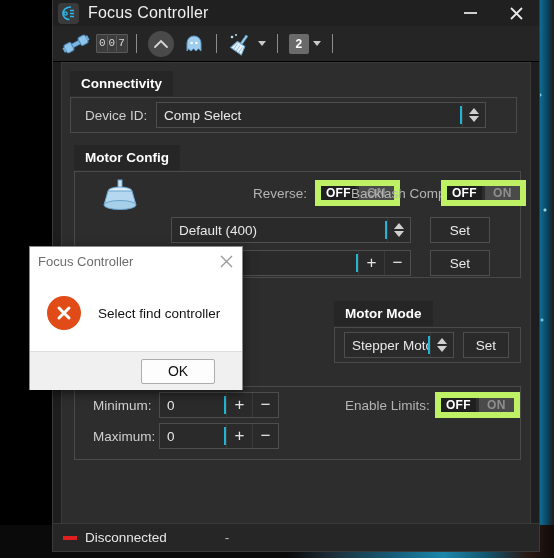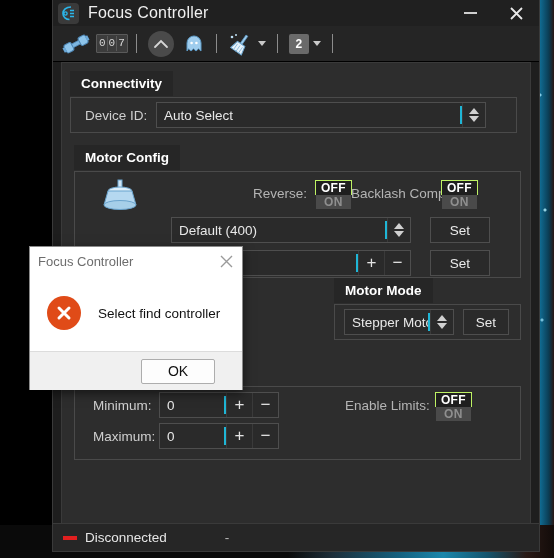--- a/index.html
+++ b/index.html
@@ -133,21 +133,21 @@
     border-left:1px solid #3a3a3a;gap:2px;
   }
   .tri-up{width:0;height:0;border-left:5px solid transparent;border-right:5px solid transparent;border-bottom:6px solid #d0d0d0;}
   .tri-dn{width:0;height:0;border-left:5px solid transparent;border-right:5px solid transparent;border-top:6px solid #d0d0d0;}
   .pm{
     width:25px;display:flex;align-items:center;justify-content:center;
     color:#e4e4e4;font-size:17px;border-left:1px solid #3a3a3a;
   }
 
   
-  .toggle{display:flex;height:15px;border:1px solid #bef264;box-sizing:border-box;flex-direction:column;}
+  .toggle{display:flex;height:26px;border:6px solid #bef264;box-sizing:border-box;}
   .toggle .seg{
     display:flex;align-items:center;justify-content:center;font-size:12px;font-weight:bold;
     letter-spacing:.4px;width:35px;
   }
   .toggle .off{background:#1f1f1f;color:#ffffff;}
   .toggle .on{background:#4a4a4a;color:#8f8f8f;}
   .toggle .knob{width:3px;background:#2d2d2d;}
 
   .btn{
     display:flex;align-items:center;justify-content:center;
@@ -278,21 +278,21 @@
     </div>
 
 
     <div class="content">
 
       <div class="group" style="left:8px;top:8px;width:447px;height:62px;">
         <div class="group-title">Connectivity</div>
         <div class="group-body">
           <div class="lbl" style="position:absolute;left:14px;top:10px;">Device ID:</div>
           <div class="field" style="position:absolute;left:85px;top:4px;width:330px;">
-            <div class="val">Auto Select</div>
+            <div class="val">Comp Select</div>
             <div class="cursor"></div>
             <div class="spin">
               <div class="tri-up"></div>
                 <div class="tri-dn"></div>
             </div>
           </div>
         </div>
       </div>
 
       <div class="group" style="left:12px;top:82px;width:447px;height:133px;">
@@ -334,21 +334,21 @@
           <div class="field" style="position:absolute;left:96px;top:78px;width:240px;">
             <div class="val"></div>
             <div class="cursor"></div>
             <div class="pm">+</div>
             <div class="pm">−</div>
           </div>
           <div class="btn" style="position:absolute;left:355px;top:78px;width:60px;">Set</div>
         </div>
       </div>
 
-      <div class="group" style="left:272px;top:215px;width:187px;height:62px;">
+      <div class="group" style="left:272px;top:238px;width:187px;height:62px;">
         <div class="group-title">Motor Mode</div>
         <div class="group-body">
           <div class="field" style="position:absolute;left:9px;top:4px;width:110px;">
             <div class="val">Stepper Motor</div>
             <div class="cursor"></div>
             <div class="spin">
               <div class="tri-up"></div>
                 <div class="tri-dn"></div>
             </div>
           </div>

